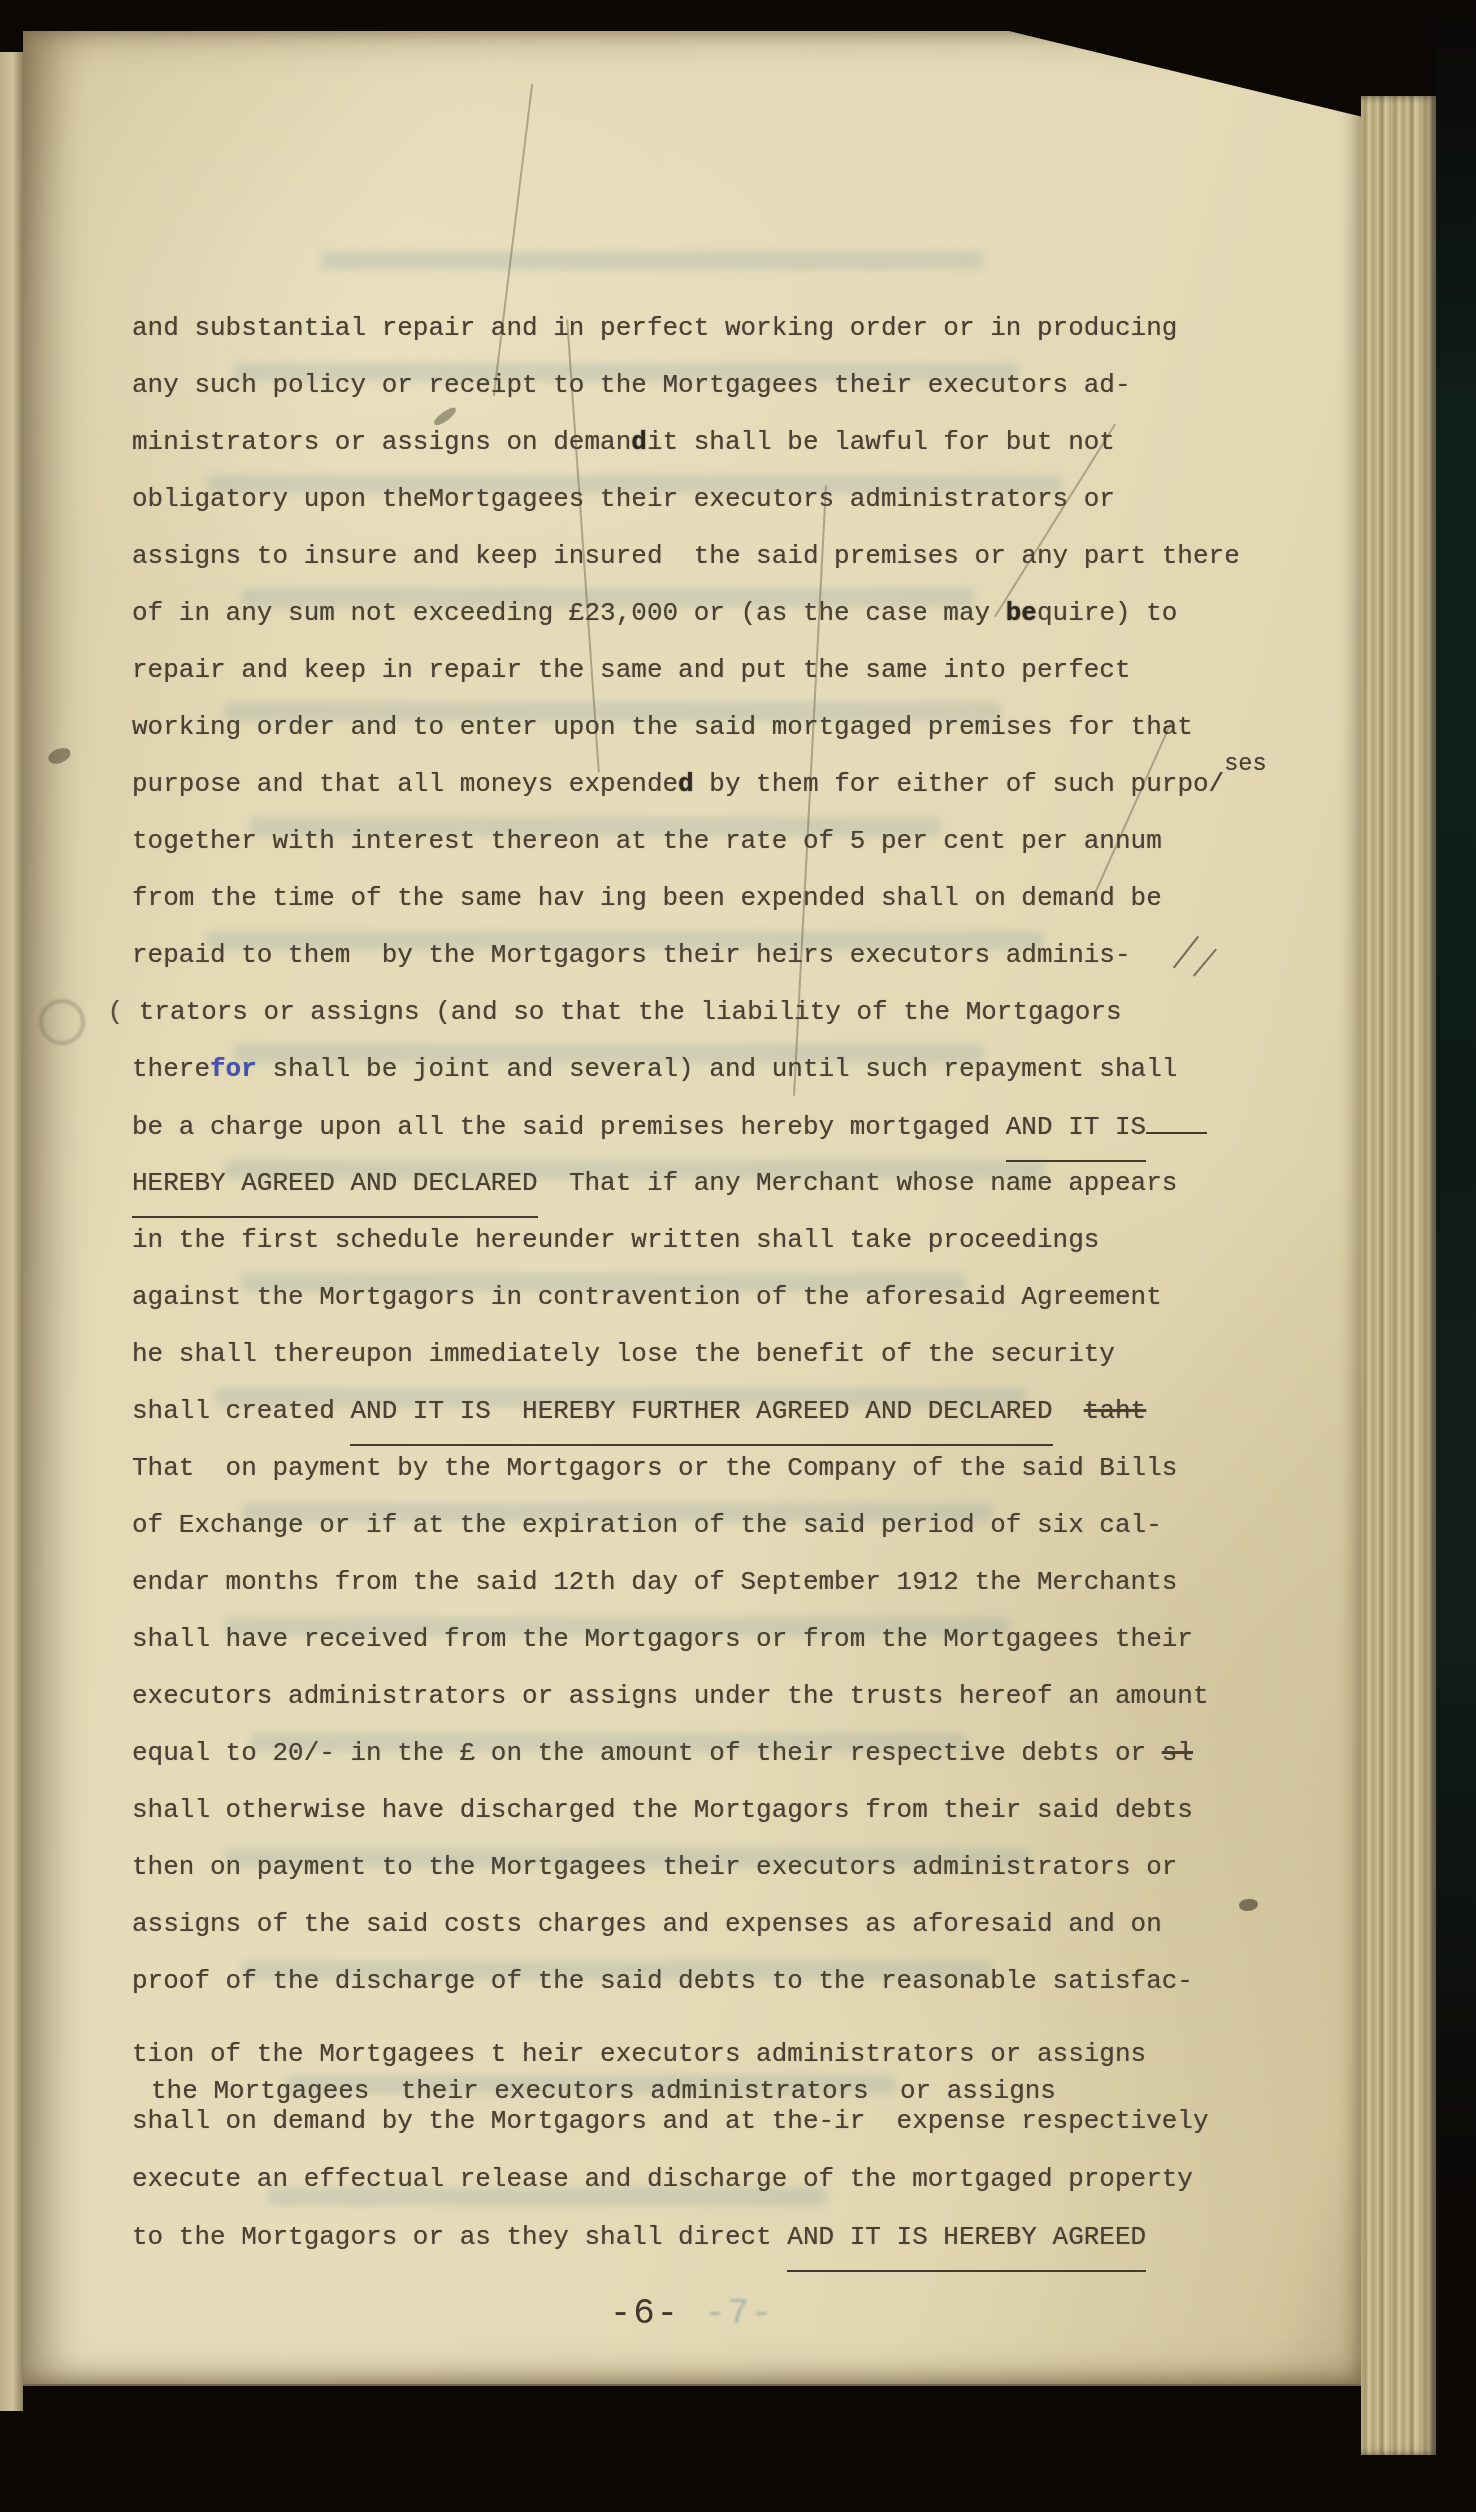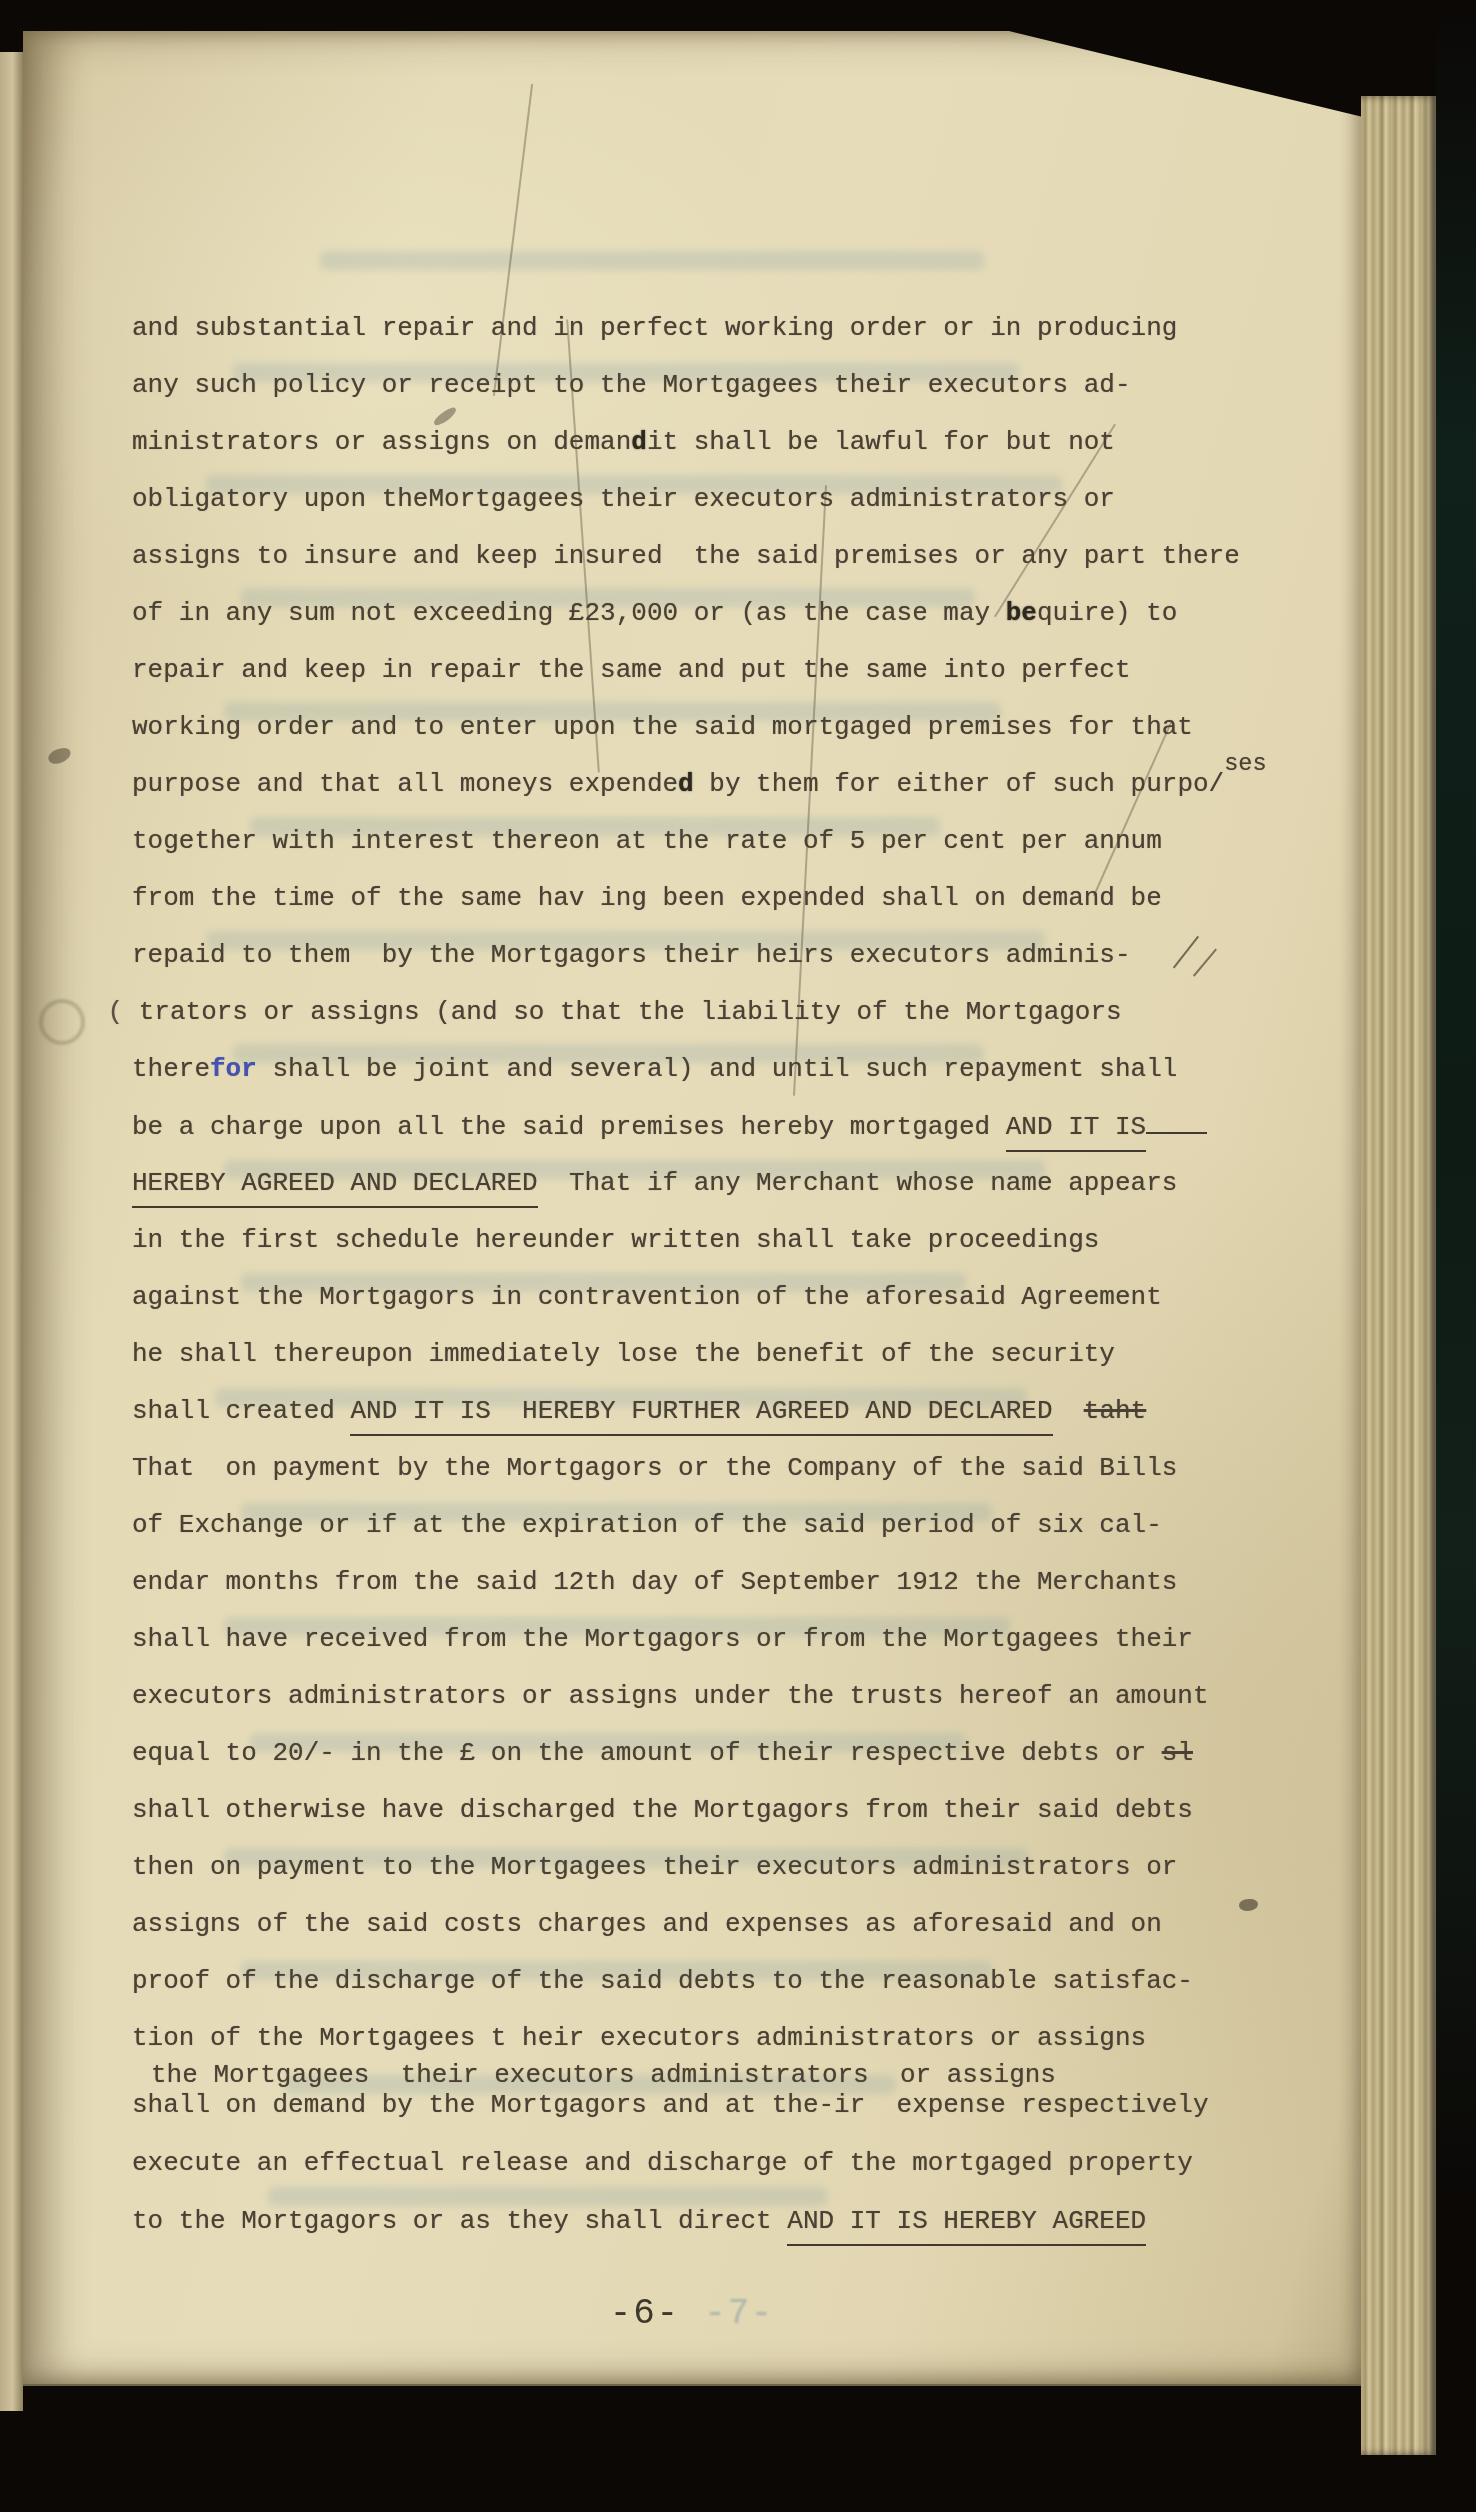--- a/index.html
+++ b/index.html
@@ -40,24 +40,24 @@
   .cover-strip{
     position:absolute;left:1436px;top:0;width:40px;height:2512px;
     background:linear-gradient(180deg,#0b0806 0%,#10201a 18%,#0d1b14 45%,#122019 62%,#0b0806 88%);
   }
   
   .textblock{position:absolute;left:109px;top:280px;width:1136px;}
   .line{
     height:57px;line-height:35px;font-size:26px;white-space:pre;
     color:#4a4134;text-shadow:0 0 0.9px rgba(58,48,36,0.55);
   }
-  .line.tight-a{height:37px;}
+  .line.tight-a{height:37px;margin-top:16px;}
   .line.tight-b{height:30px;}
   .line.sp66{height:58px;}
-  .u{border-bottom:2.6px solid #423a2d;padding-bottom:8px;}
+  .u{border-bottom:2.6px solid #423a2d;padding-bottom:18px;}
   .u-ext{display:inline-block;width:61px;height:0.9em;border-bottom:2.6px solid #423a2d;vertical-align:baseline;}
   .strike{text-decoration:line-through;text-decoration-thickness:3.1px;}
   .blue{color:#4553ae;font-weight:bold;text-shadow:0 0 0.9px rgba(60,70,160,0.6);}
   .ov{font-weight:bold;color:#2e2820;text-shadow:0 0 1.7px rgba(30,24,16,0.8);}
   .sup{position:relative;top:-21px;font-size:23.6px;}
   .margin-paren{position:relative;left:-24.5px;margin-right:-24.5px;color:#5a5142;}
   
   .pagenum-row{position:absolute;left:0;top:2262px;width:1338px;text-align:center;font-size:36px;color:#3f382c;letter-spacing:1.7px;}
   .pagenum-ghost{color:rgba(100,140,165,0.45);margin-left:24.5px;filter:blur(0.9px);}
   

